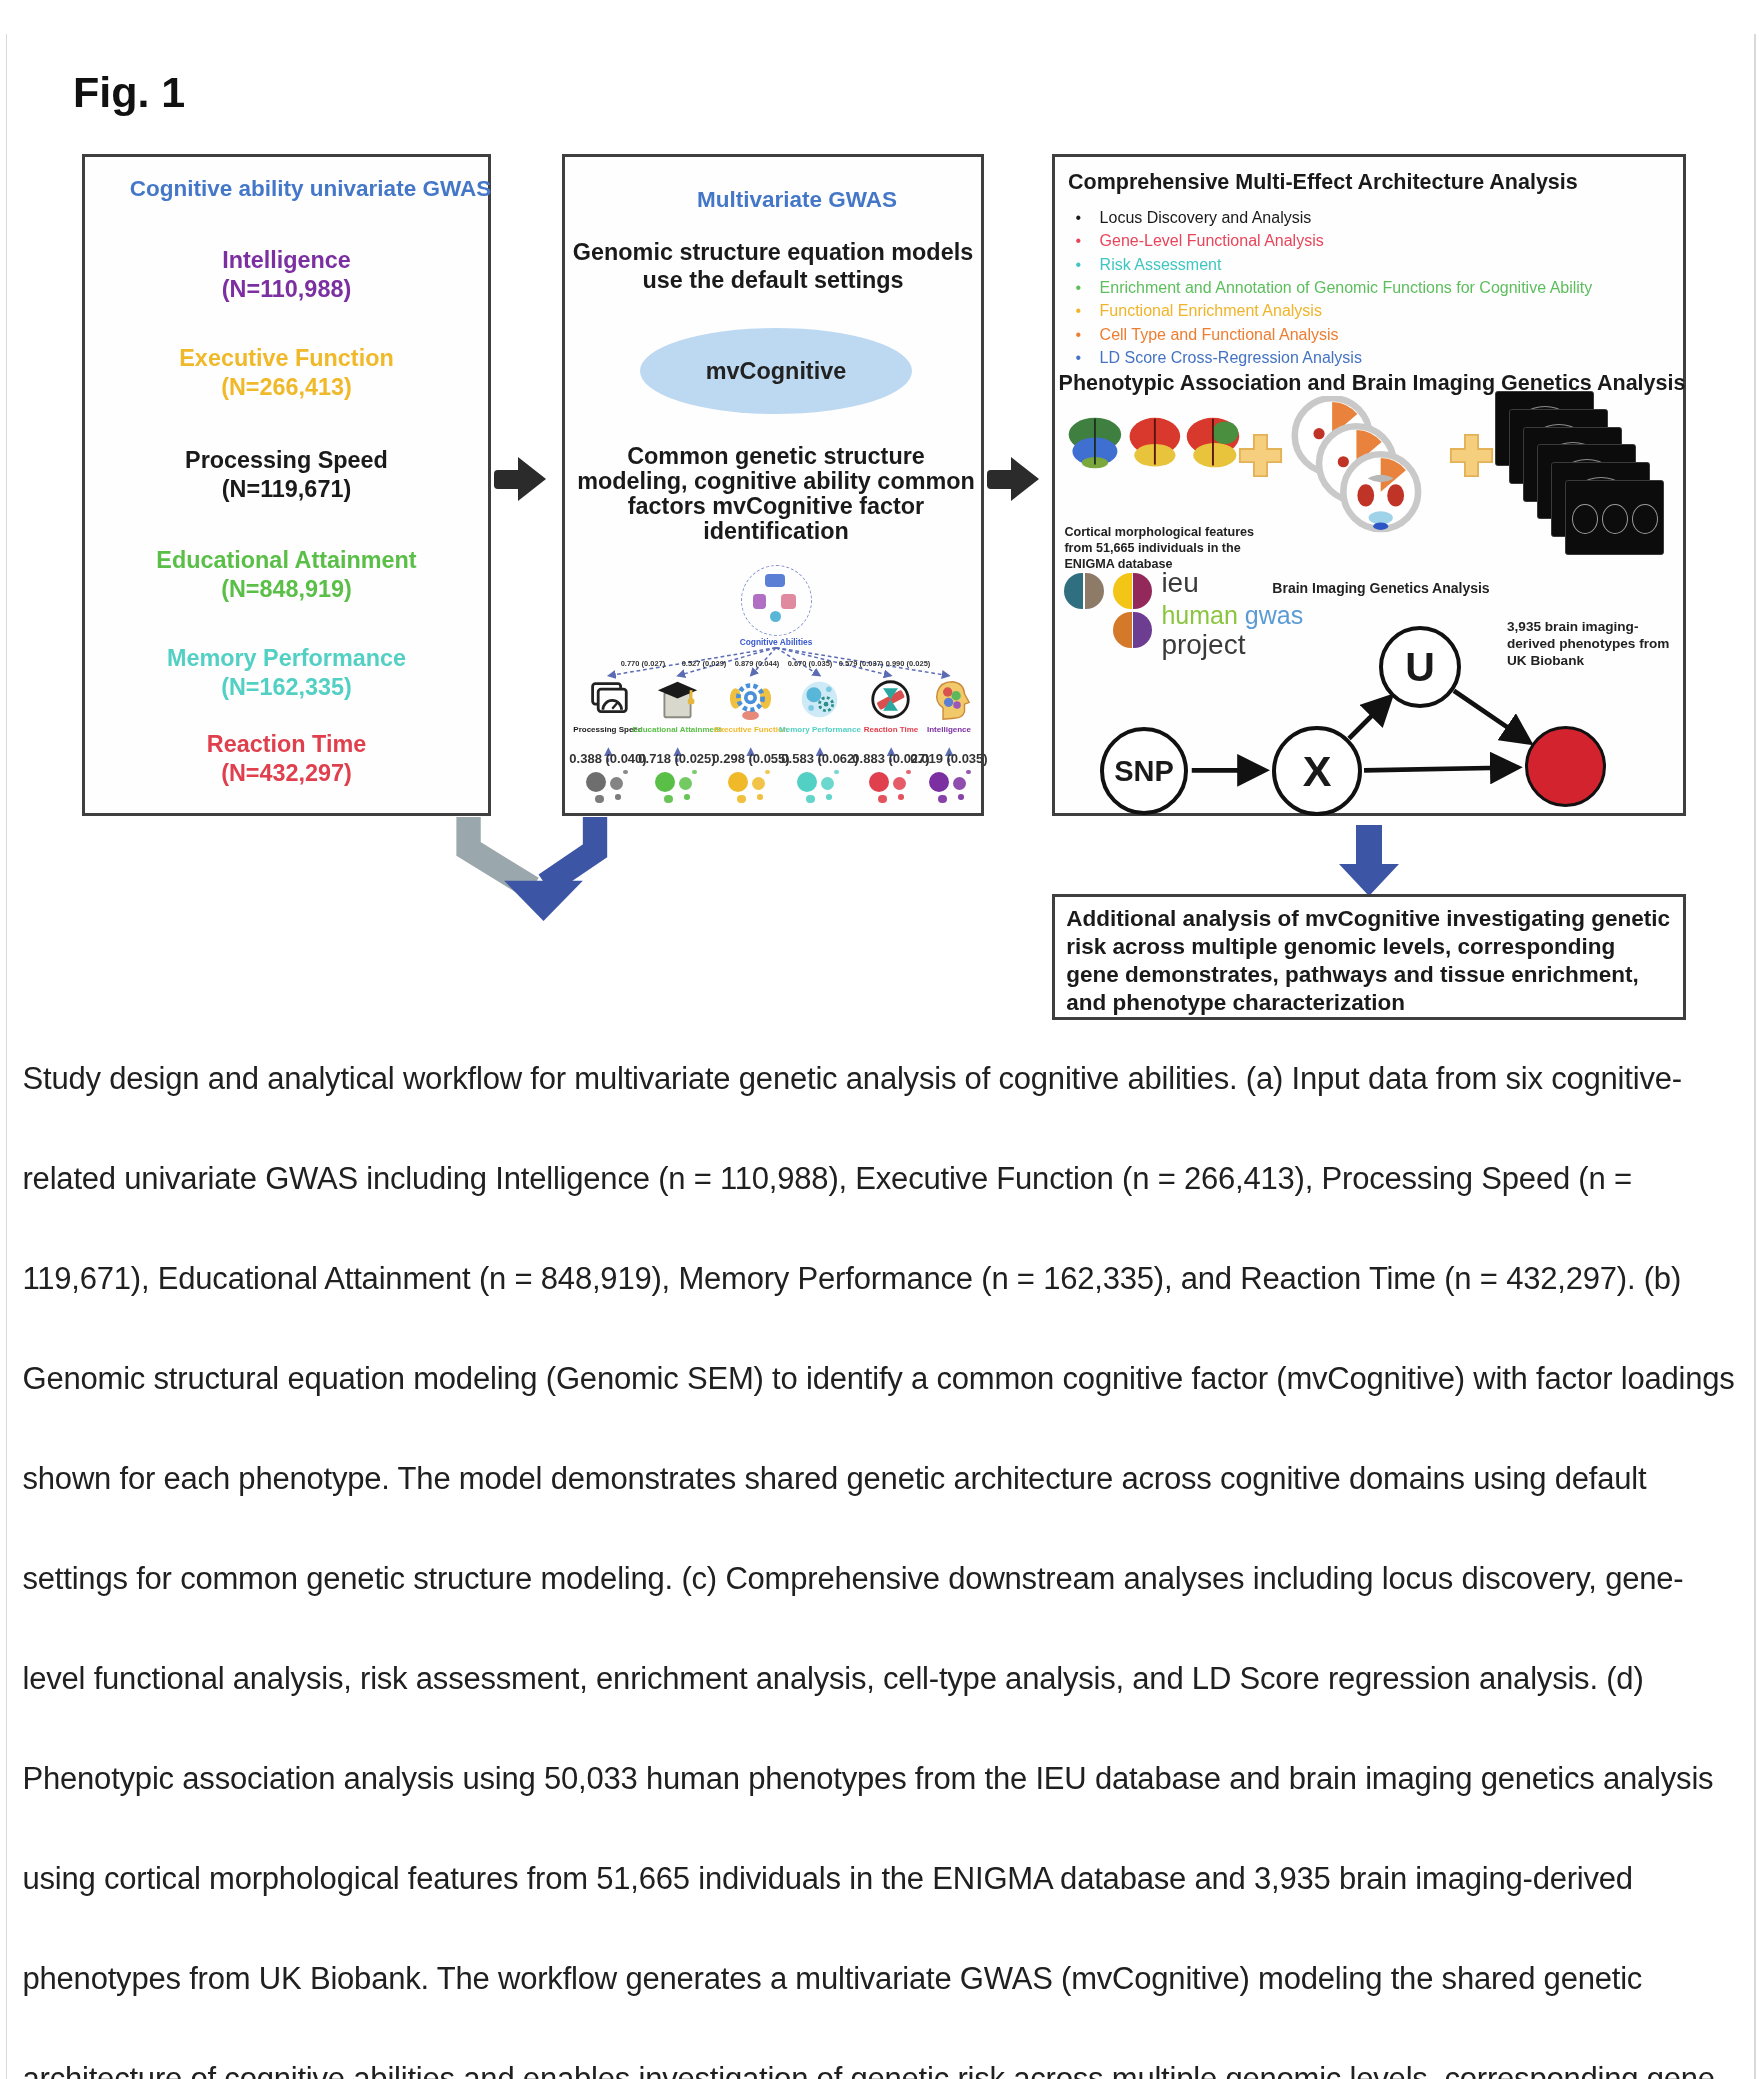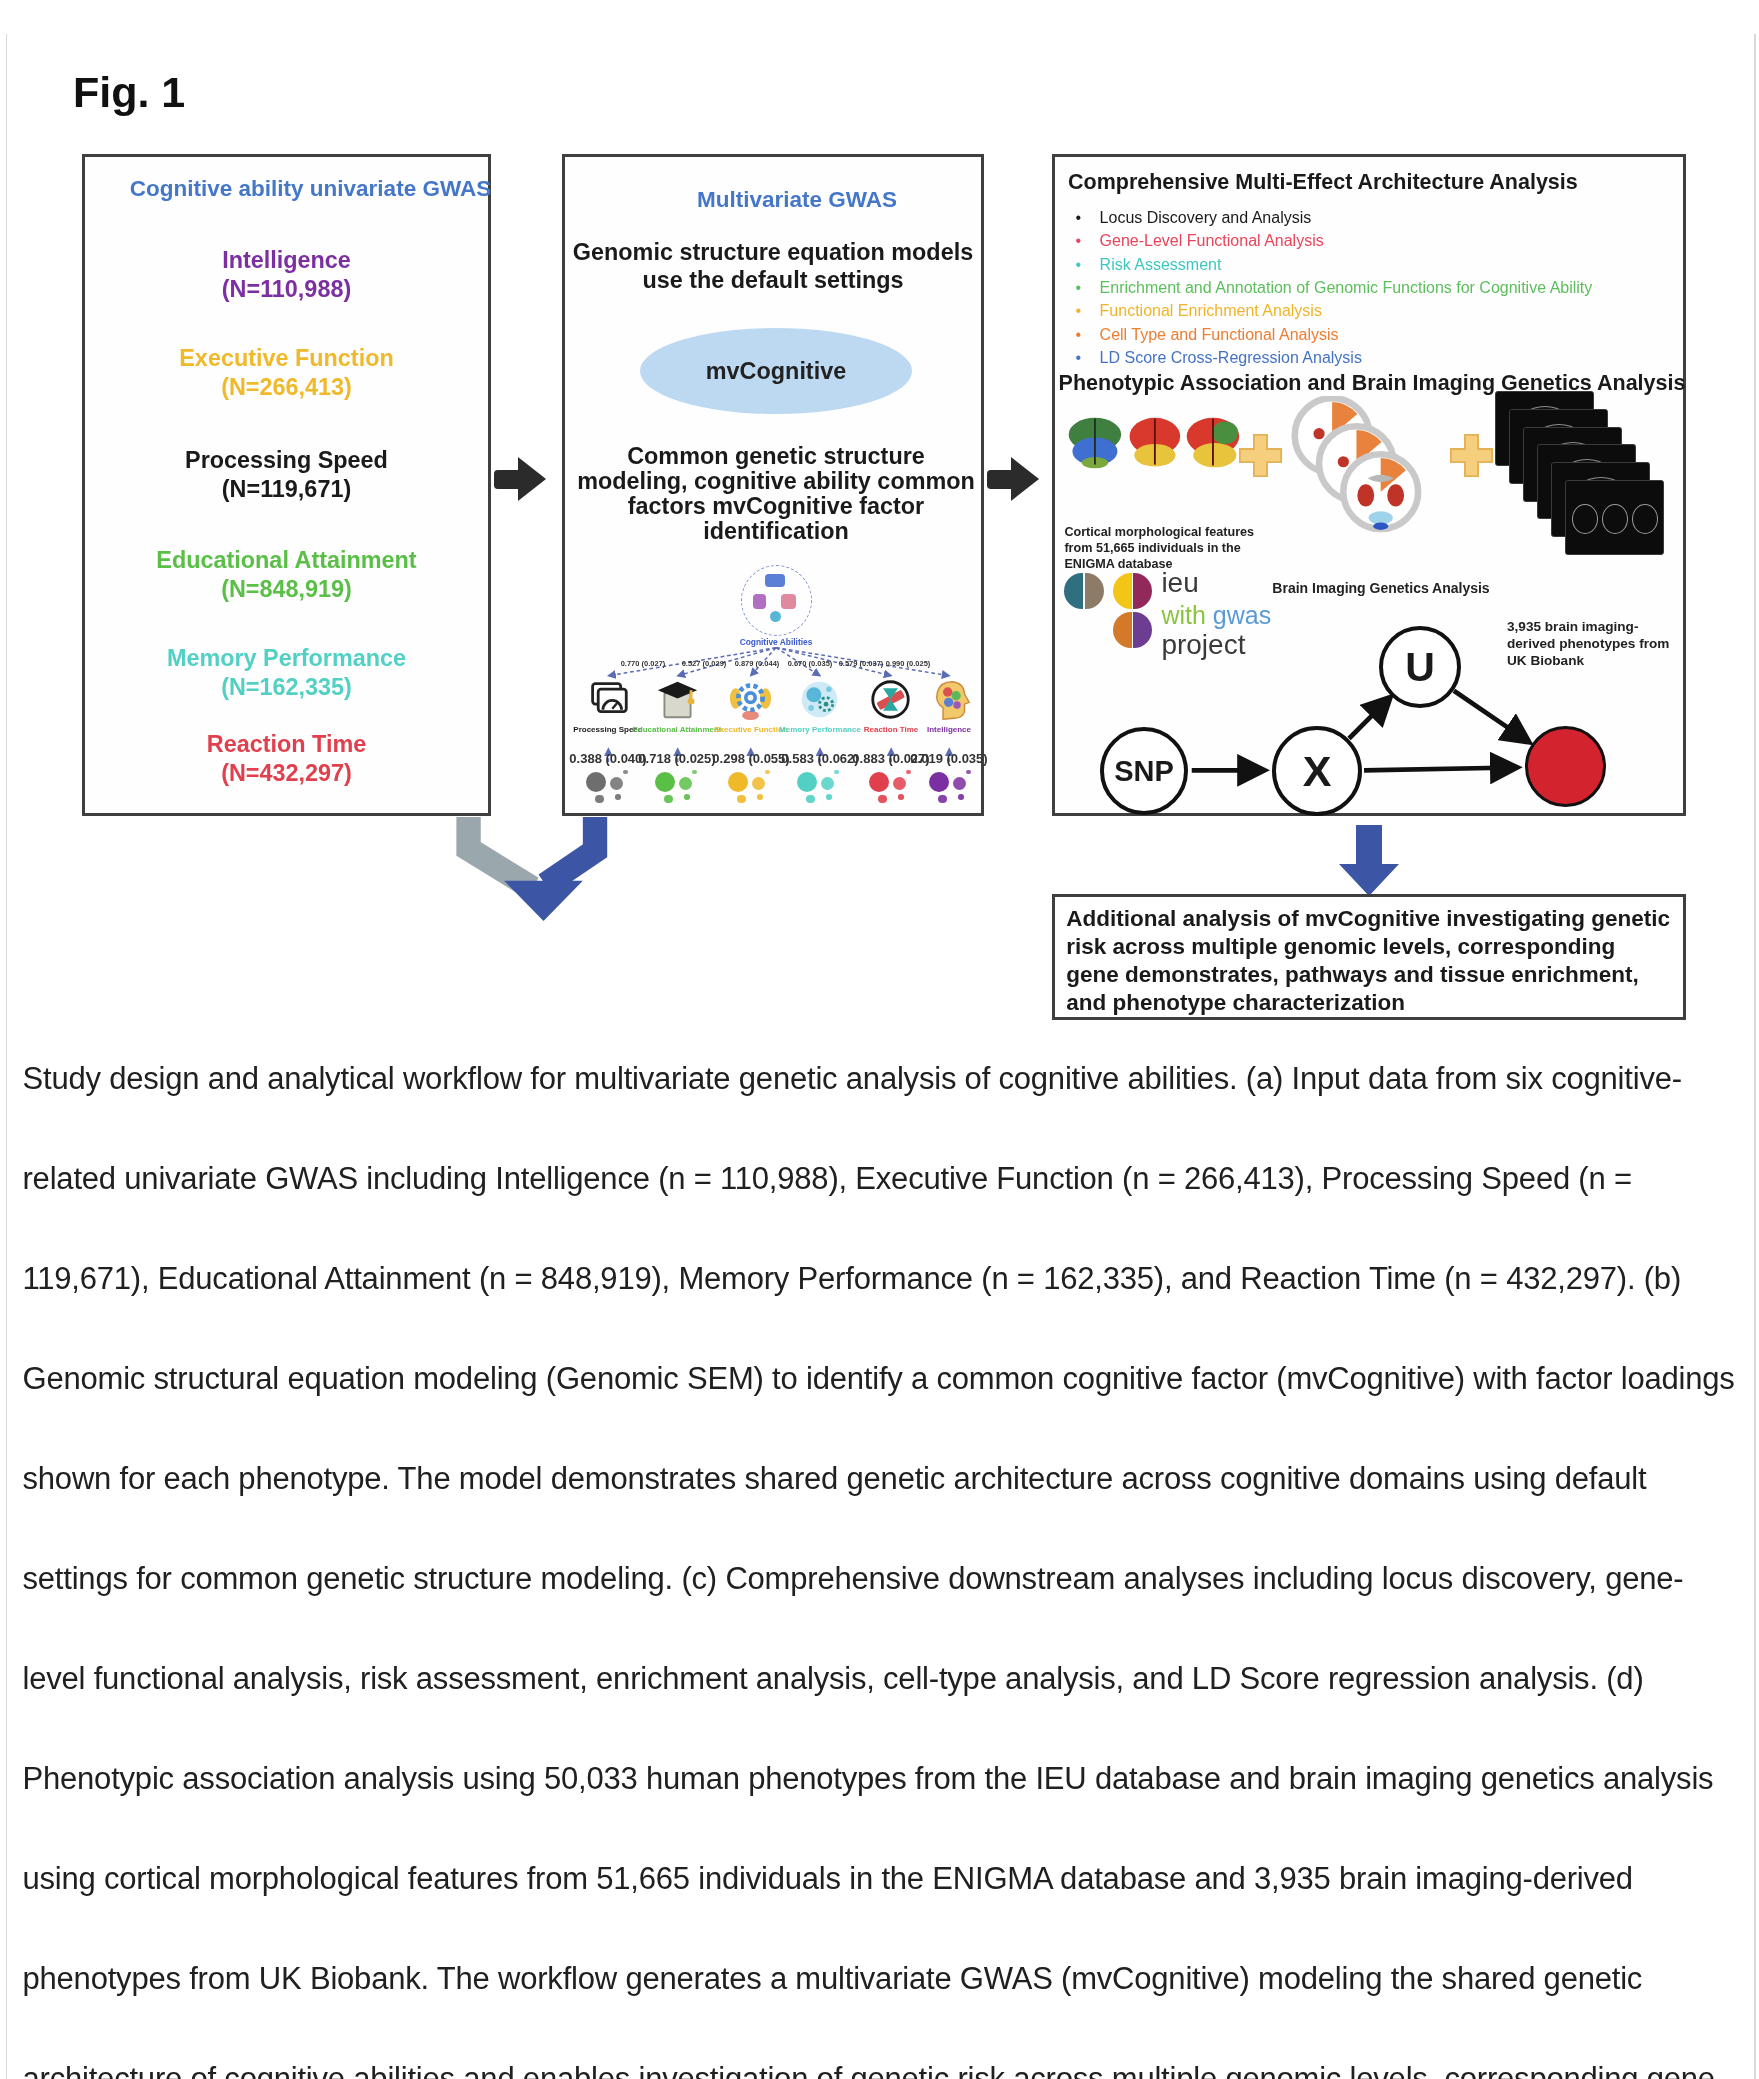--- a/index.html
+++ b/index.html
@@ -392,21 +392,21 @@
 
     <div class="abs" style="left:9.4px;top:416px;width:309px;height:90px">
       <span class="bean l" style="left:0;top:0;background:#2f6f80"></span>
       <span class="bean r" style="left:20.6px;top:0;background:#8d7b68"></span>
       <span class="bean l" style="left:49px;top:0;background:#f3c516"></span>
       <span class="bean r" style="left:69px;top:0;background:#93295a"></span>
       <span class="bean l" style="left:49px;top:39px;background:#d4782a"></span>
       <span class="bean r" style="left:69px;top:39px;background:#6d3d91"></span>
       <span class="abs" id="ieu-text-1" style="left:97px;top:-5.6px">ieu</span>
       <span class="abs" id="ieu-text-2" style="left:97px;top:28px">
-        <span style="color:#8bc53f">with</span>
+        <span style="color:#8bc53f">human</span>
         <span style="color:#5b9bd5">gwas</span>
       </span>
       <span class="abs" id="ieu-text-3" style="left:97px;top:56px">project</span>
     </div>
 
 
     <svg class="abs" style="left:0;top:0;pointer-events:none" width="634" height="662" viewBox="0 0 677 707">
       <defs>
         <marker id="mkK" markerWidth="7" markerHeight="7" refX="5.5" refY="3.5" orient="auto">
           <path d="M0,0 L7,3.5 L0,7 Z" fill="#111"></path>

